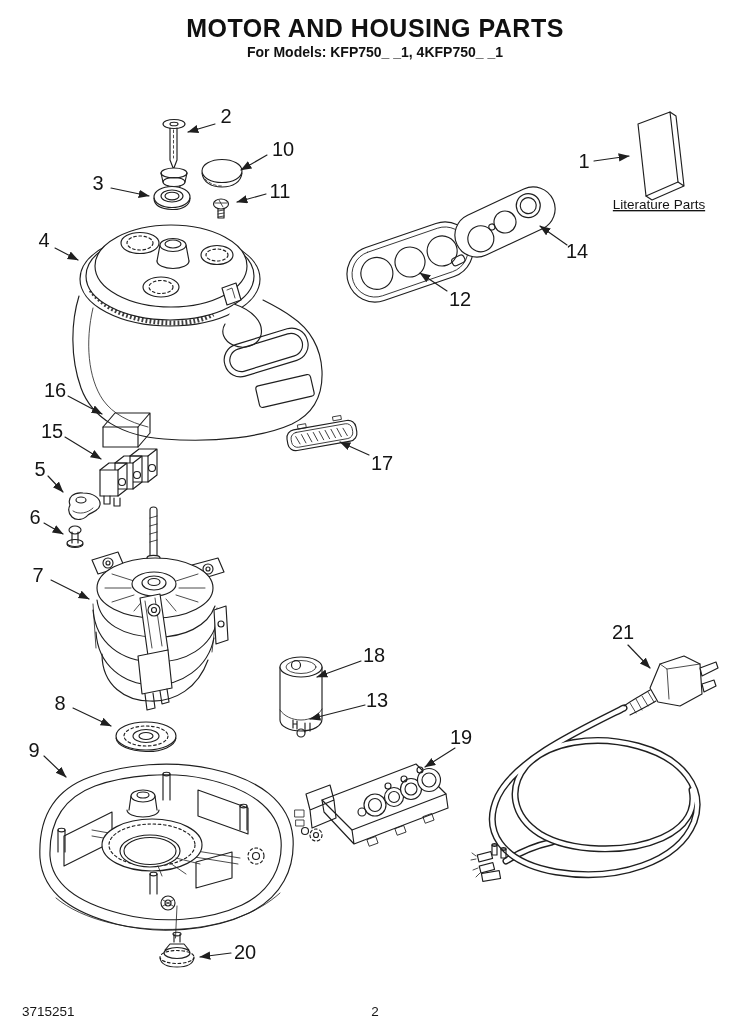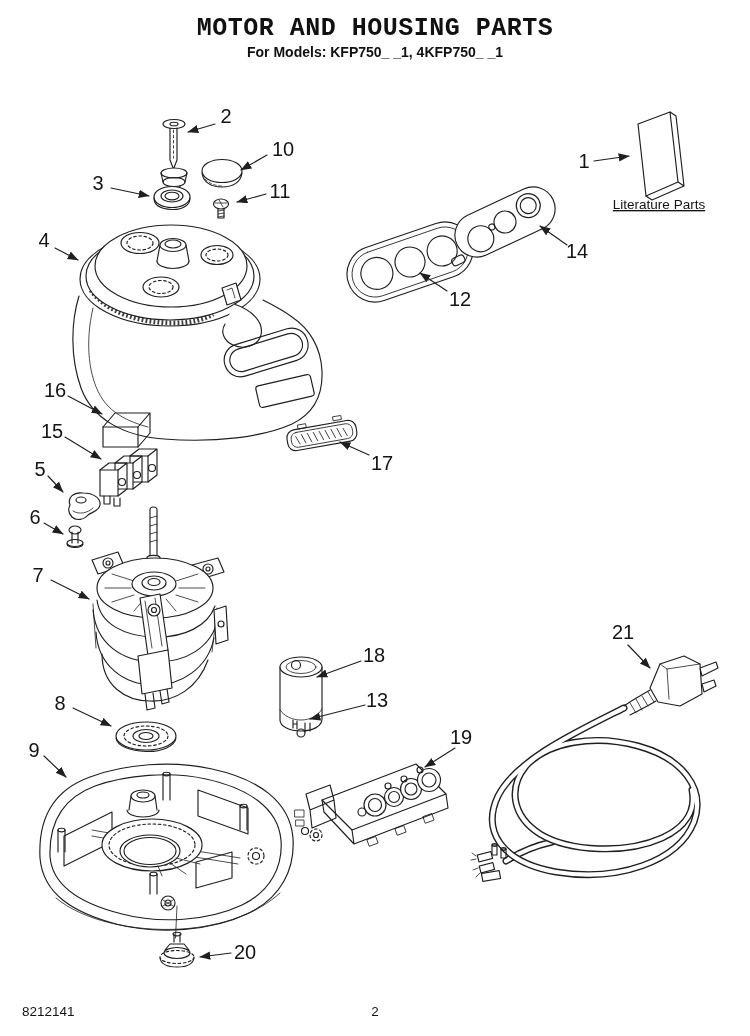--- a/index.html
+++ b/index.html
@@ -2,21 +2,21 @@
 <html><head>
 <meta charset="utf-8">
 <style>
   html,body { margin:0; padding:0; background:#e8e8e8; }
   .sheet {
     position:relative; width:750px; height:1036px; background:#ffffff;
     font-family:"Liberation Sans", sans-serif; color:#161616; overflow:hidden;
     margin:0 auto;
   }
   header { position:absolute; top:14px; left:0; width:750px; text-align:center; }
-  h1 { margin:0; font-size:25px; font-weight:bold; letter-spacing:.5px; color:#111;font-family:Liberation Mono, monospace; }
+  h1 { margin:0; font-size:25px; font-weight:bold; letter-spacing:.5px; color:#111; }
   .subtitle { margin-top:1px; font-size:14px; font-weight:bold; color:#111; }
   svg.diagram { position:absolute; left:0; top:0; }
   .ln   { fill:none; stroke:#1f1f1f; stroke-width:1.15; stroke-linecap:round; stroke-linejoin:round; }
   .wh   { fill:#ffffff; stroke:#1f1f1f; stroke-width:1.15; stroke-linecap:round; stroke-linejoin:round; }
   .dash { stroke-dasharray:2.6 2.6; }
   .band { fill:none; stroke:#2a2a2a; stroke-width:5; stroke-dasharray:1.8 2.2; opacity:.9; }
   .thin { stroke-width:.8; }
   .num  { font:20px "Liberation Sans", sans-serif; fill:#141414; stroke:none; }
   .lit  { font:13.5px "Liberation Sans", sans-serif; fill:#141414; stroke:none; text-decoration:underline; }
   footer .doc { position:absolute; left:22px; bottom:17px; font-size:13.5px; }
@@ -421,17 +421,17 @@
       <line class="ln" x1="231" y1="953" x2="200" y2="957" marker-end="url(#arrow)"></line>
       <text class="num" x="245" y="959" text-anchor="middle">20</text>
     </g>
     <g>
       <line class="ln" x1="628" y1="645" x2="650" y2="668" marker-end="url(#arrow)"></line>
       <text class="num" x="623" y="639" text-anchor="middle">21</text>
     </g>
   </svg>
 
   <footer>
-    <span class="doc">8212141</span>
+    <span class="doc">3715251</span>
     <span class="pg">2</span>
   </footer>
 
 </div>
 
 </body></html>

